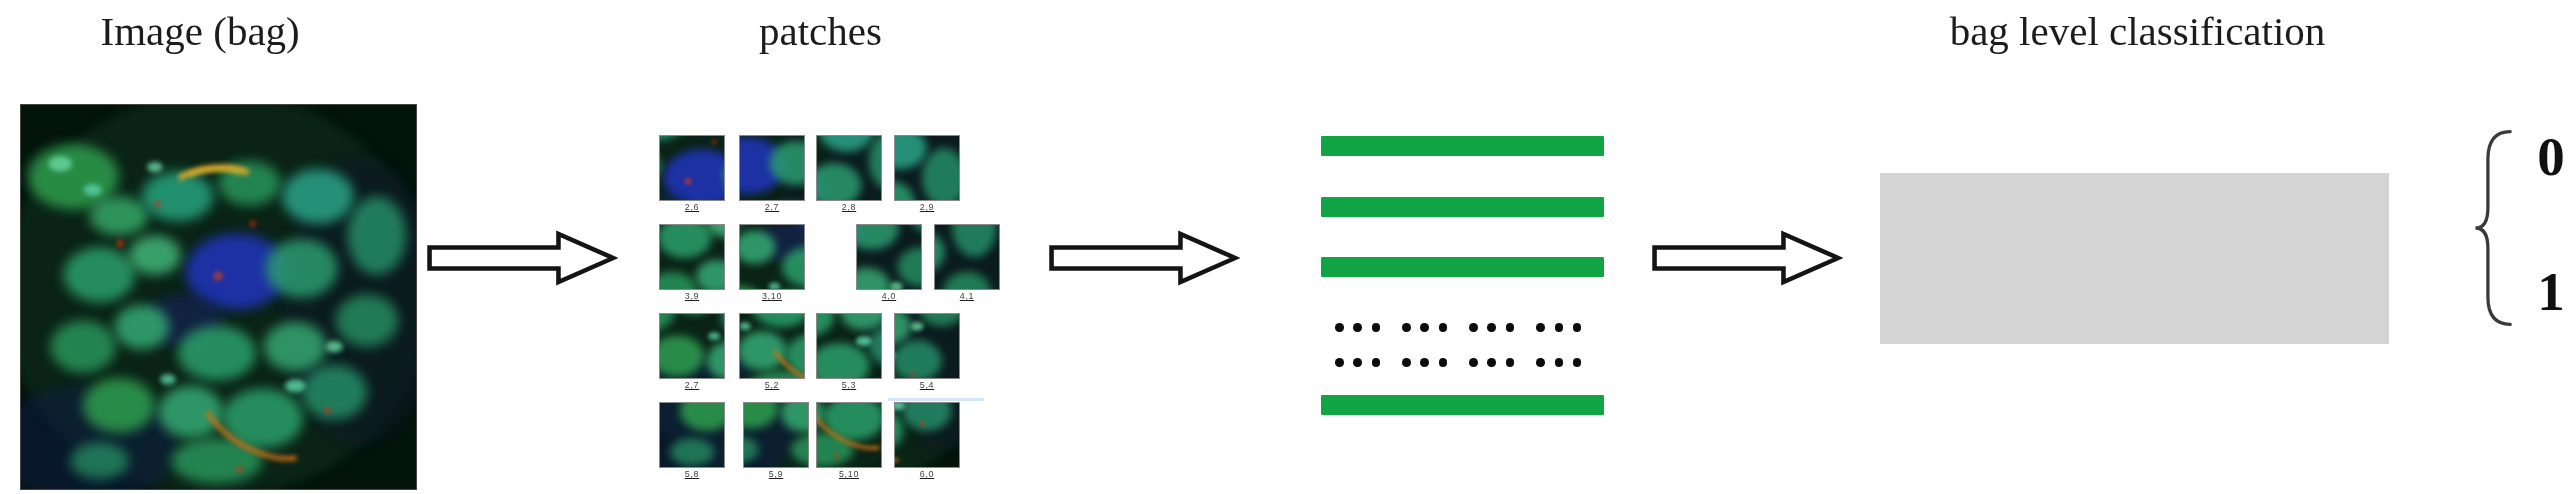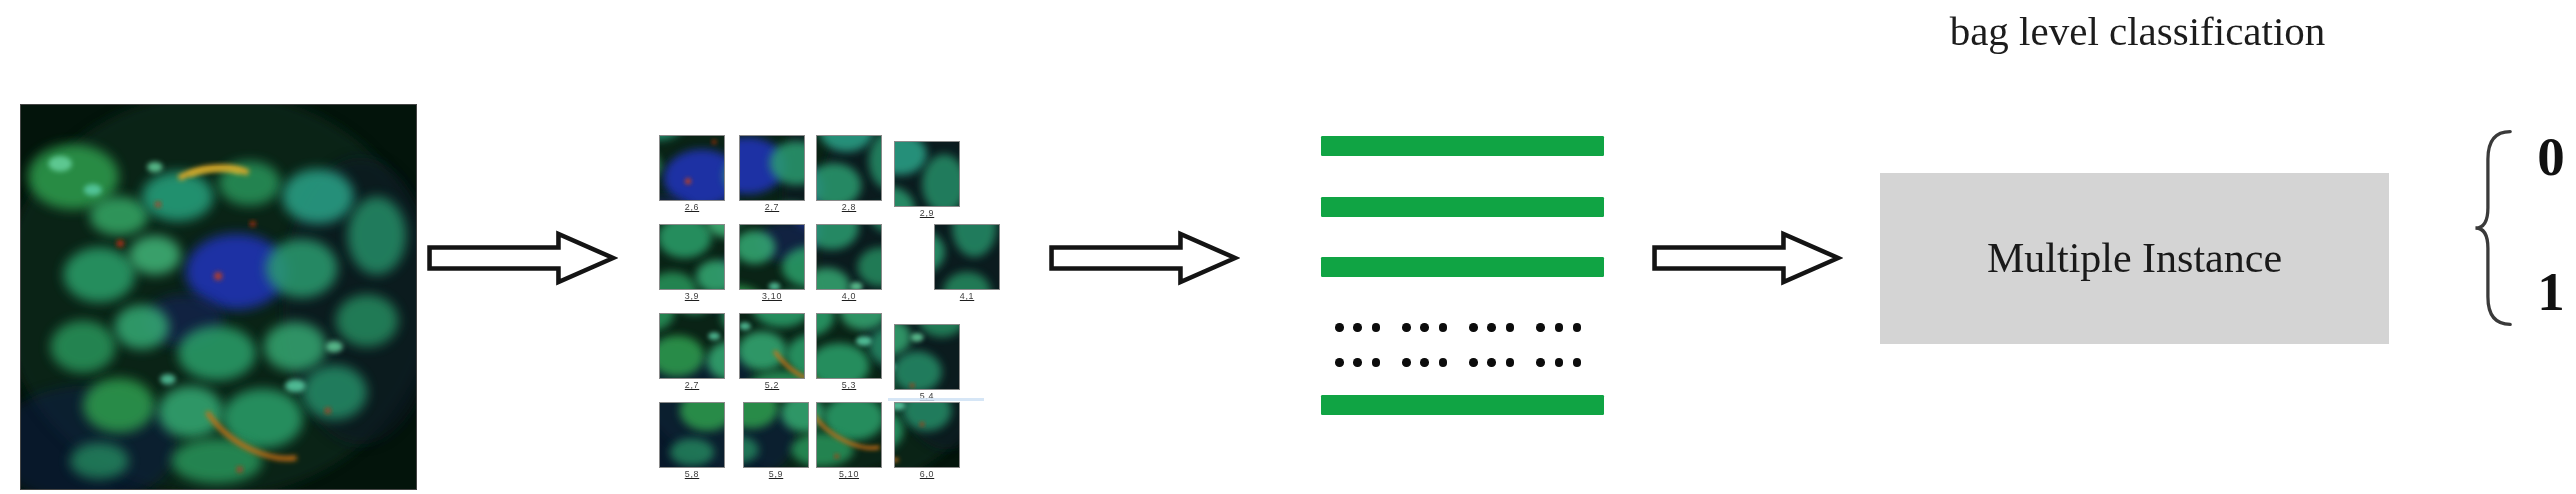--- a/index.html
+++ b/index.html
@@ -78,20 +78,22 @@
         <circle cx="152" cy="212" r="5" fill="#d02f12" filter="url(#b4)"></circle>
         <circle cx="210" cy="152" r="4" fill="#d02f12" filter="url(#b4)"></circle>
         <circle cx="355" cy="182" r="4" fill="#d02f12" filter="url(#b4)"></circle>
         <circle cx="302" cy="262" r="6" fill="#c3401d" filter="url(#b4)"></circle>
         <circle cx="470" cy="468" r="4" fill="#d02f12" filter="url(#b4)"></circle>
         <circle cx="335" cy="558" r="4" fill="#d02f12" filter="url(#b4)"></circle>
       </g>
     </defs>
   </svg>
 
+  <div class="coltitle" style="left:19.7px;width:361px;">Image (bag)</div>
+  <div class="coltitle" style="left:658px;width:325px;">patches</div>
   <div class="coltitle" style="left:1883px;width:509px;">bag level classification</div>
 
   <div class="bagimg">
     <svg viewBox="0 0 605 588" preserveAspectRatio="none">
         <use href="#bagimg"></use>
       </svg>
   </div>
 
   <svg class="arrow" style="left:426px;top:230px;" viewBox="0 0 292 86">
     <polygon points="4,27 202,27 202,6 286,43 202,80 202,59 4,59"></polygon>
@@ -115,21 +117,21 @@
       <div class="plabel">2,7</div>
     </div>
     <div class="cell" style="left:816px;top:135px;">
       <div class="patch">
           <svg viewBox="395 150 130 130">
             <use href="#bagimg"></use>
           </svg>
         </div>
       <div class="plabel">2,8</div>
     </div>
-    <div class="cell" style="left:894px;top:141px;">
+    <div class="cell" style="left:894px;top:135px;">
       <div class="patch">
           <svg viewBox="445 115 130 130">
             <use href="#bagimg"></use>
           </svg>
         </div>
       <div class="plabel">2,9</div>
     </div>
 
     <div class="cell" style="left:659px;top:224px;">
       <div class="patch">
@@ -140,21 +142,21 @@
       <div class="plabel">3,9</div>
     </div>
     <div class="cell" style="left:739px;top:224px;">
       <div class="patch">
           <svg viewBox="155 295 130 130">
             <use href="#bagimg"></use>
           </svg>
         </div>
       <div class="plabel">3,10</div>
     </div>
-    <div class="cell" style="left:816px;top:224px;">
+    <div class="cell" style="left:856px;top:224px;">
       <div class="patch">
           <svg viewBox="400 245 130 130">
             <use href="#bagimg"></use>
           </svg>
         </div>
       <div class="plabel">4,0</div>
     </div>
     <div class="cell" style="left:894px;top:224px;padding-left:40px;">
       <div class="patch">
           <svg viewBox="465 195 130 130">
@@ -181,21 +183,21 @@
       <div class="plabel">5,2</div>
     </div>
     <div class="cell" style="left:816px;top:313px;">
       <div class="patch">
           <svg viewBox="325 375 130 130">
             <use href="#bagimg"></use>
           </svg>
         </div>
       <div class="plabel">5,3</div>
     </div>
-    <div class="cell" style="left:894px;top:324px;">
+    <div class="cell" style="left:894px;top:313px;">
       <div class="patch">
           <svg viewBox="435 345 130 130">
             <use href="#bagimg"></use>
           </svg>
         </div>
       <div class="plabel">5,4</div>
     </div>
 
     <div class="cell" style="left:659px;top:402px;">
       <div class="patch">
@@ -285,21 +287,20 @@
         </span>
     </div>
     <div class="bar" style="top:395px;"></div>
   </div>
 
   <svg class="arrow" style="left:1651px;top:230px;" viewBox="0 0 292 86">
     <polygon points="4,27 202,27 202,6 286,43 202,80 202,59 4,59"></polygon>
   </svg>
 
   <div class="graybox">
-    <div>Multiple Instance</div>
   </div>
 
   <svg class="brace" viewBox="0 0 62 302">
     <path d="M58,4 Q24,4 24,46 L24,120 Q24,151 5,151 Q24,151 24,182 L24,256 Q24,298 58,298"></path>
   </svg>
   <div class="outval" style="top:125px;">0</div>
   <div class="outval" style="top:260px;">1</div>
 
 </div>
 

